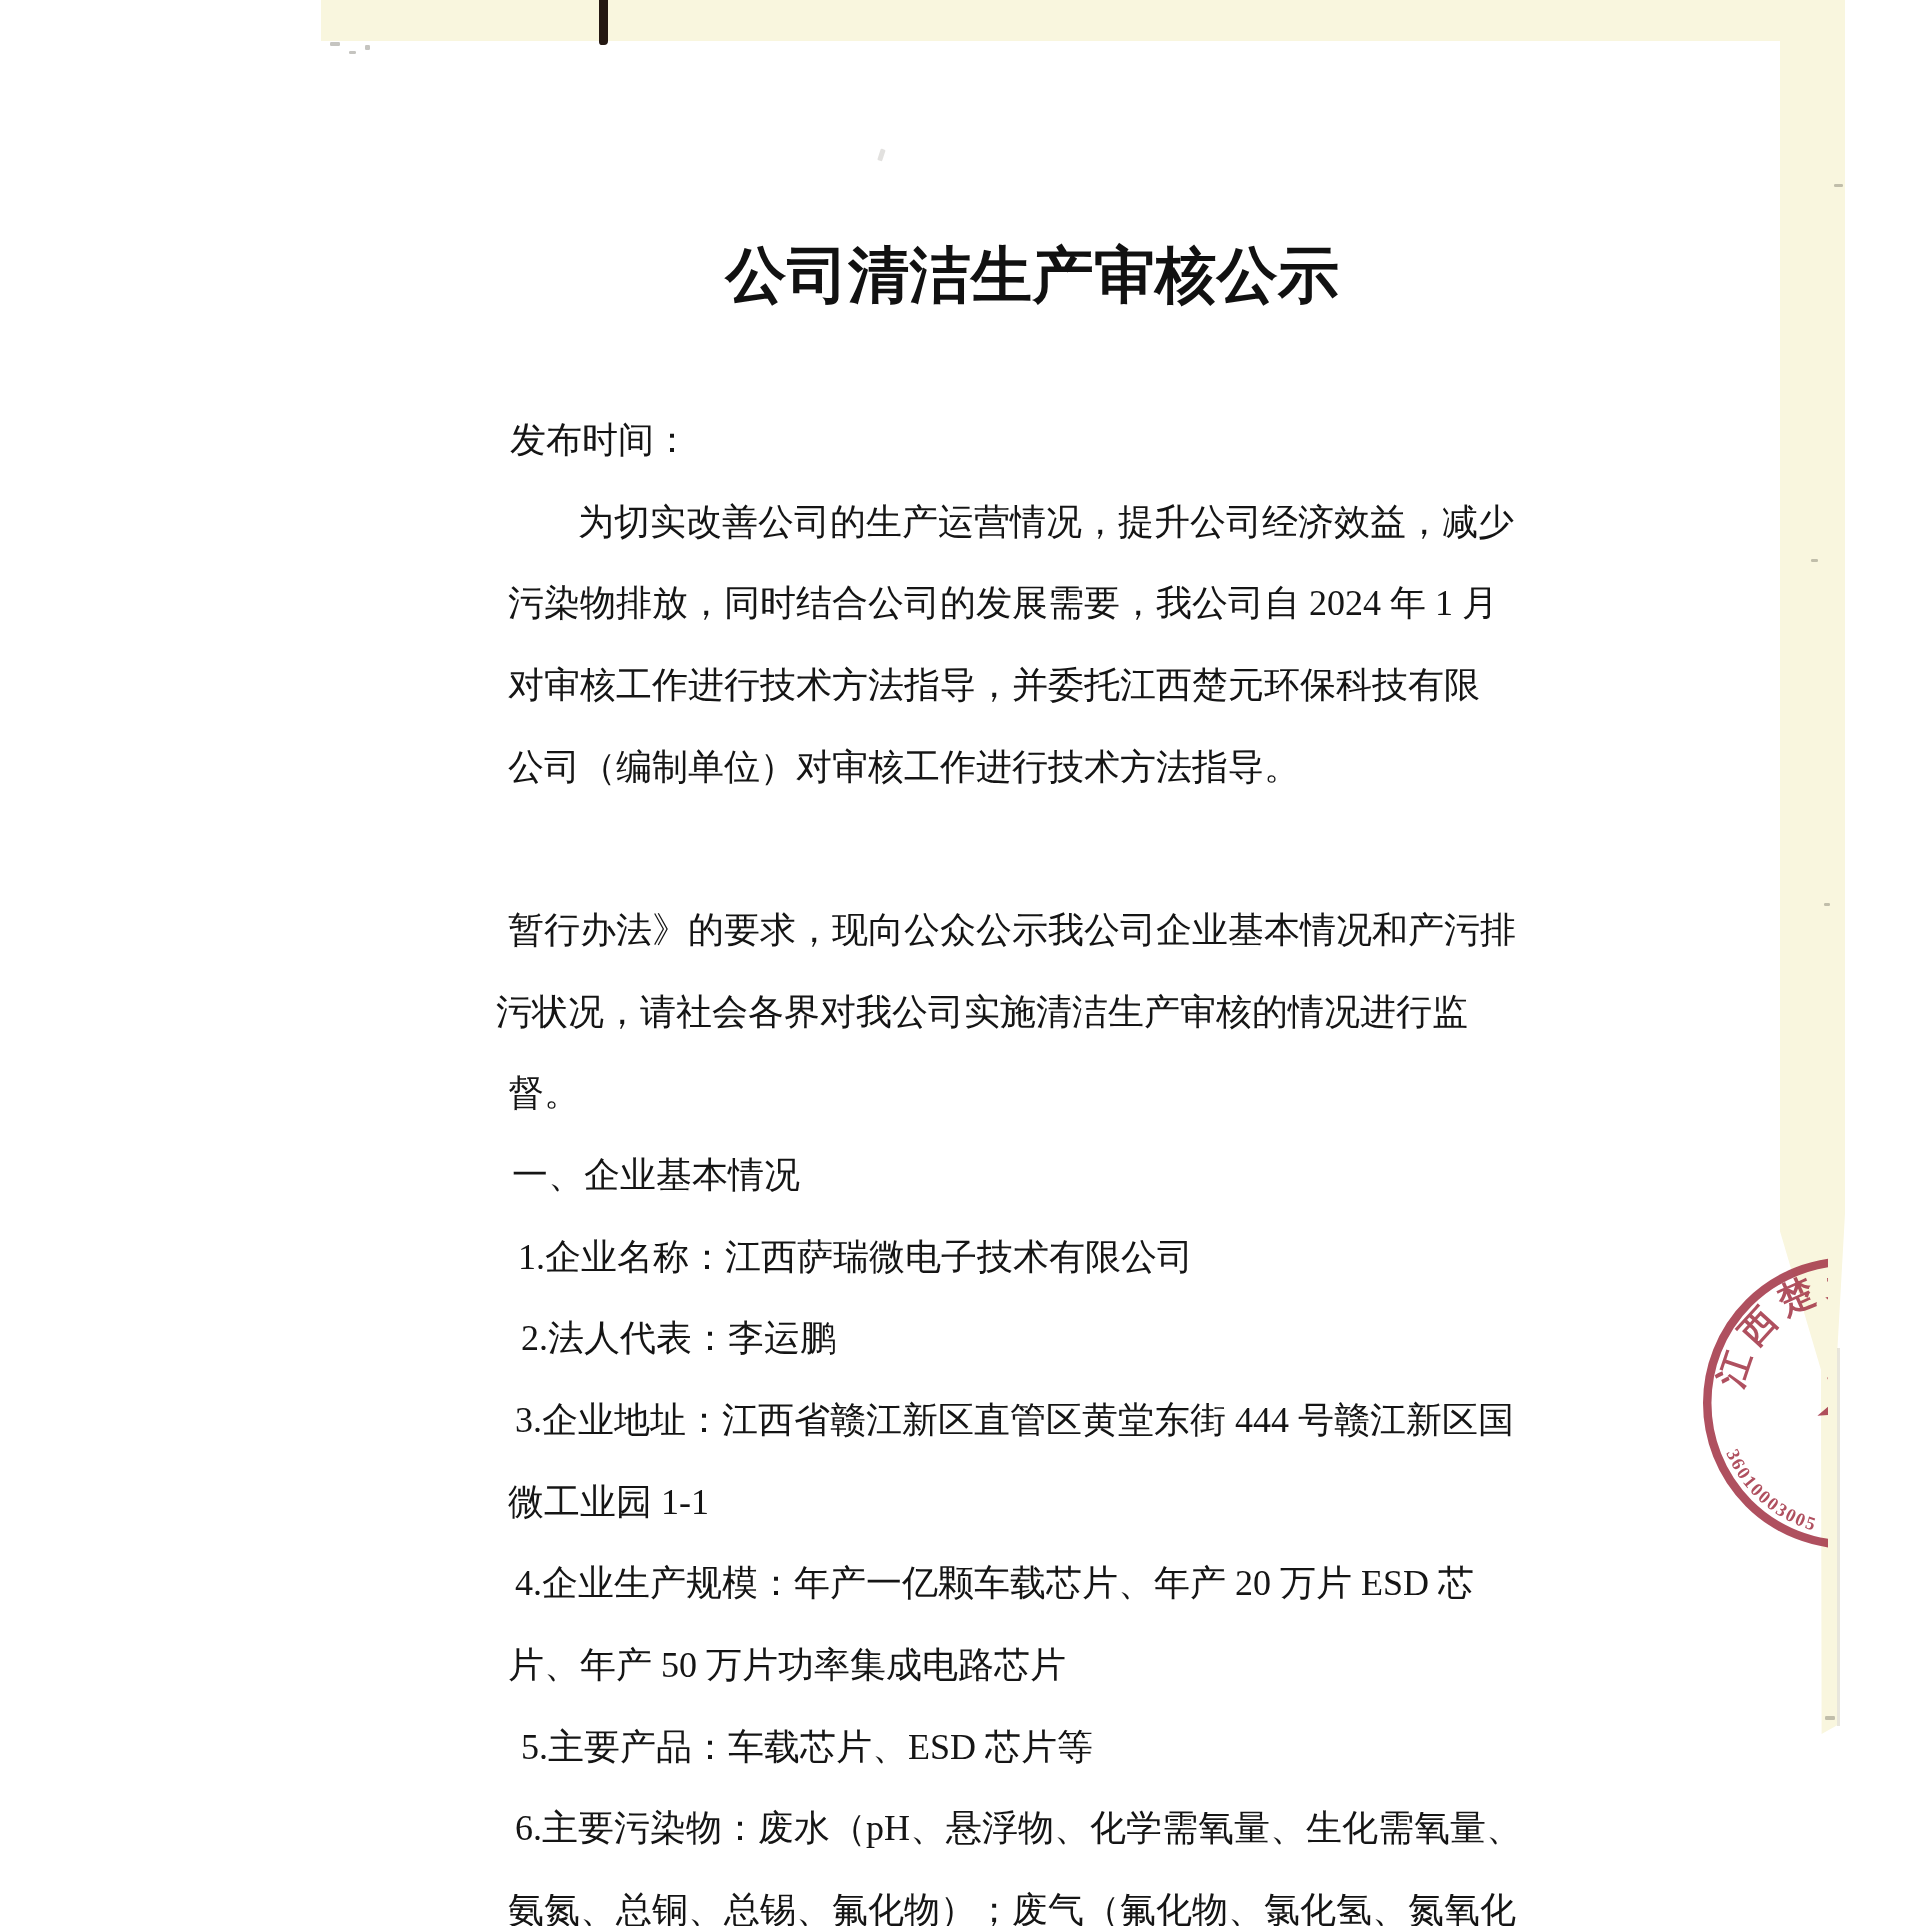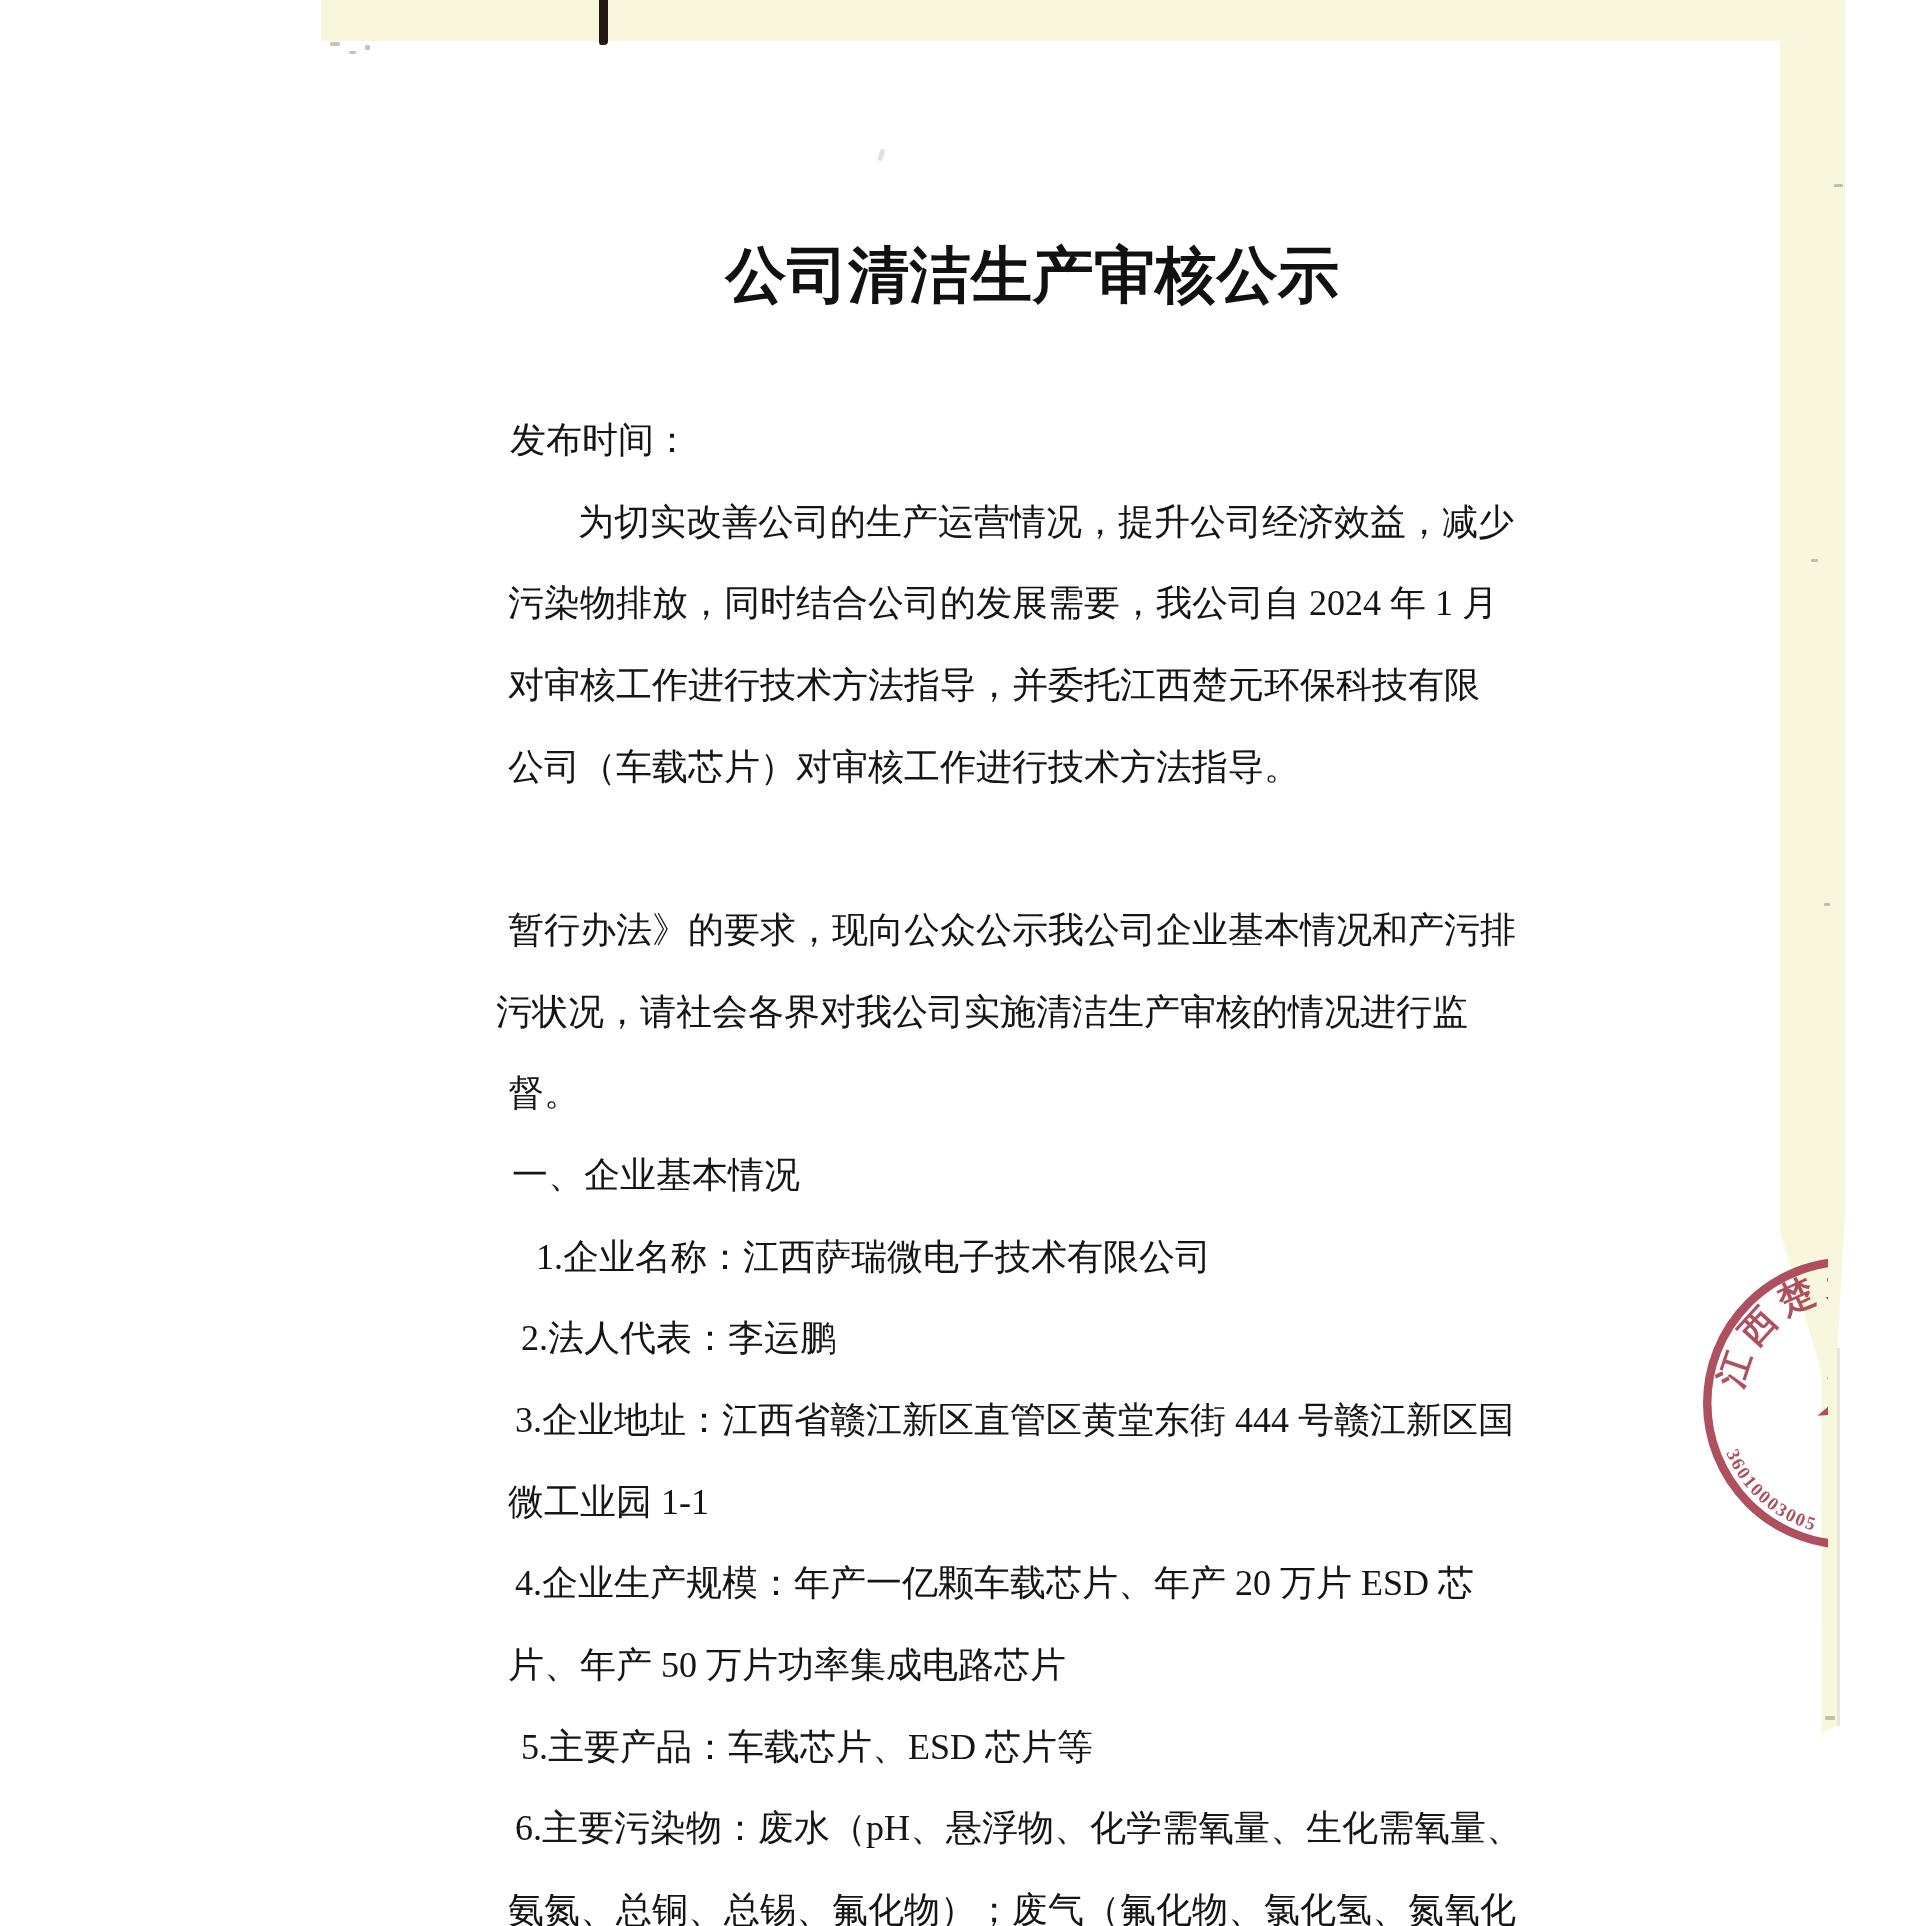--- a/index.html
+++ b/index.html
@@ -63,26 +63,26 @@
   <div class="speck" style="left:1811px;top:559px;width:7px;height:3.1px;"></div>
   <div class="speck" style="left:1824px;top:903px;width:6.2px;height:2.7px;"></div>
   <div class="speck" style="left:1825px;top:1716px;width:10px;height:3.9px;"></div>
 
   <div class="doc-title">公司清洁生产审核公示</div>
 
   <div class="bodyline" style="left:510px;top:419px;">发布时间：</div>
   <div class="bodyline" style="left:578px;top:501px;">为切实改善公司的生产运营情况，提升公司经济效益，减少</div>
   <div class="bodyline" style="left:508px;top:582px;">污染物排放，同时结合公司的发展需要，我公司自 2024 年 1 月</div>
   <div class="bodyline" style="left:508px;top:664px;">对审核工作进行技术方法指导，并委托江西楚元环保科技有限</div>
-  <div class="bodyline" style="left:508px;top:746px;">公司（车载芯片）对审核工作进行技术方法指导。</div>
+  <div class="bodyline" style="left:508px;top:746px;">公司（编制单位）对审核工作进行技术方法指导。</div>
   <div class="bodyline" style="left:508px;top:909px;">暂行办法》的要求，现向公众公示我公司企业基本情况和产污排</div>
   <div class="bodyline" style="left:496px;top:991px;">污状况，请社会各界对我公司实施清洁生产审核的情况进行监</div>
   <div class="bodyline" style="left:508px;top:1072px;">督。</div>
   <div class="bodyline" style="left:512px;top:1154px;">一、企业基本情况</div>
-  <div class="bodyline" style="left:536px;top:1236px;font-family:Liberation Serif, serif;">1.企业名称：江西萨瑞微电子技术有限公司</div>
+  <div class="bodyline" style="left:518px;top:1236px;font-family:Liberation Serif, serif;">1.企业名称：江西萨瑞微电子技术有限公司</div>
   <div class="bodyline" style="left:521px;top:1317px;">2.法人代表：李运鹏</div>
   <div class="bodyline" style="left:515px;top:1399px;">3.企业地址：江西省赣江新区直管区黄堂东街 444 号赣江新区国</div>
   <div class="bodyline" style="left:508px;top:1481px;">微工业园 1-1</div>
   <div class="bodyline" style="left:515px;top:1562px;">4.企业生产规模：年产一亿颗车载芯片、年产 20 万片 ESD 芯</div>
   <div class="bodyline" style="left:508px;top:1644px;">片、年产 50 万片功率集成电路芯片</div>
   <div class="bodyline" style="left:521px;top:1726px;">5.主要产品：车载芯片、ESD 芯片等</div>
   <div class="bodyline" style="left:515px;top:1807px;">6.主要污染物：废水（pH、悬浮物、化学需氧量、生化需氧量、</div>
   <div class="bodyline" style="left:508px;top:1889px;">氨氮、总铜、总锡、氟化物）；废气（氟化物、氯化氢、氮氧化</div>
 
   <svg class="stamp-svg" width="160" height="378" viewBox="0 0 416 980">

